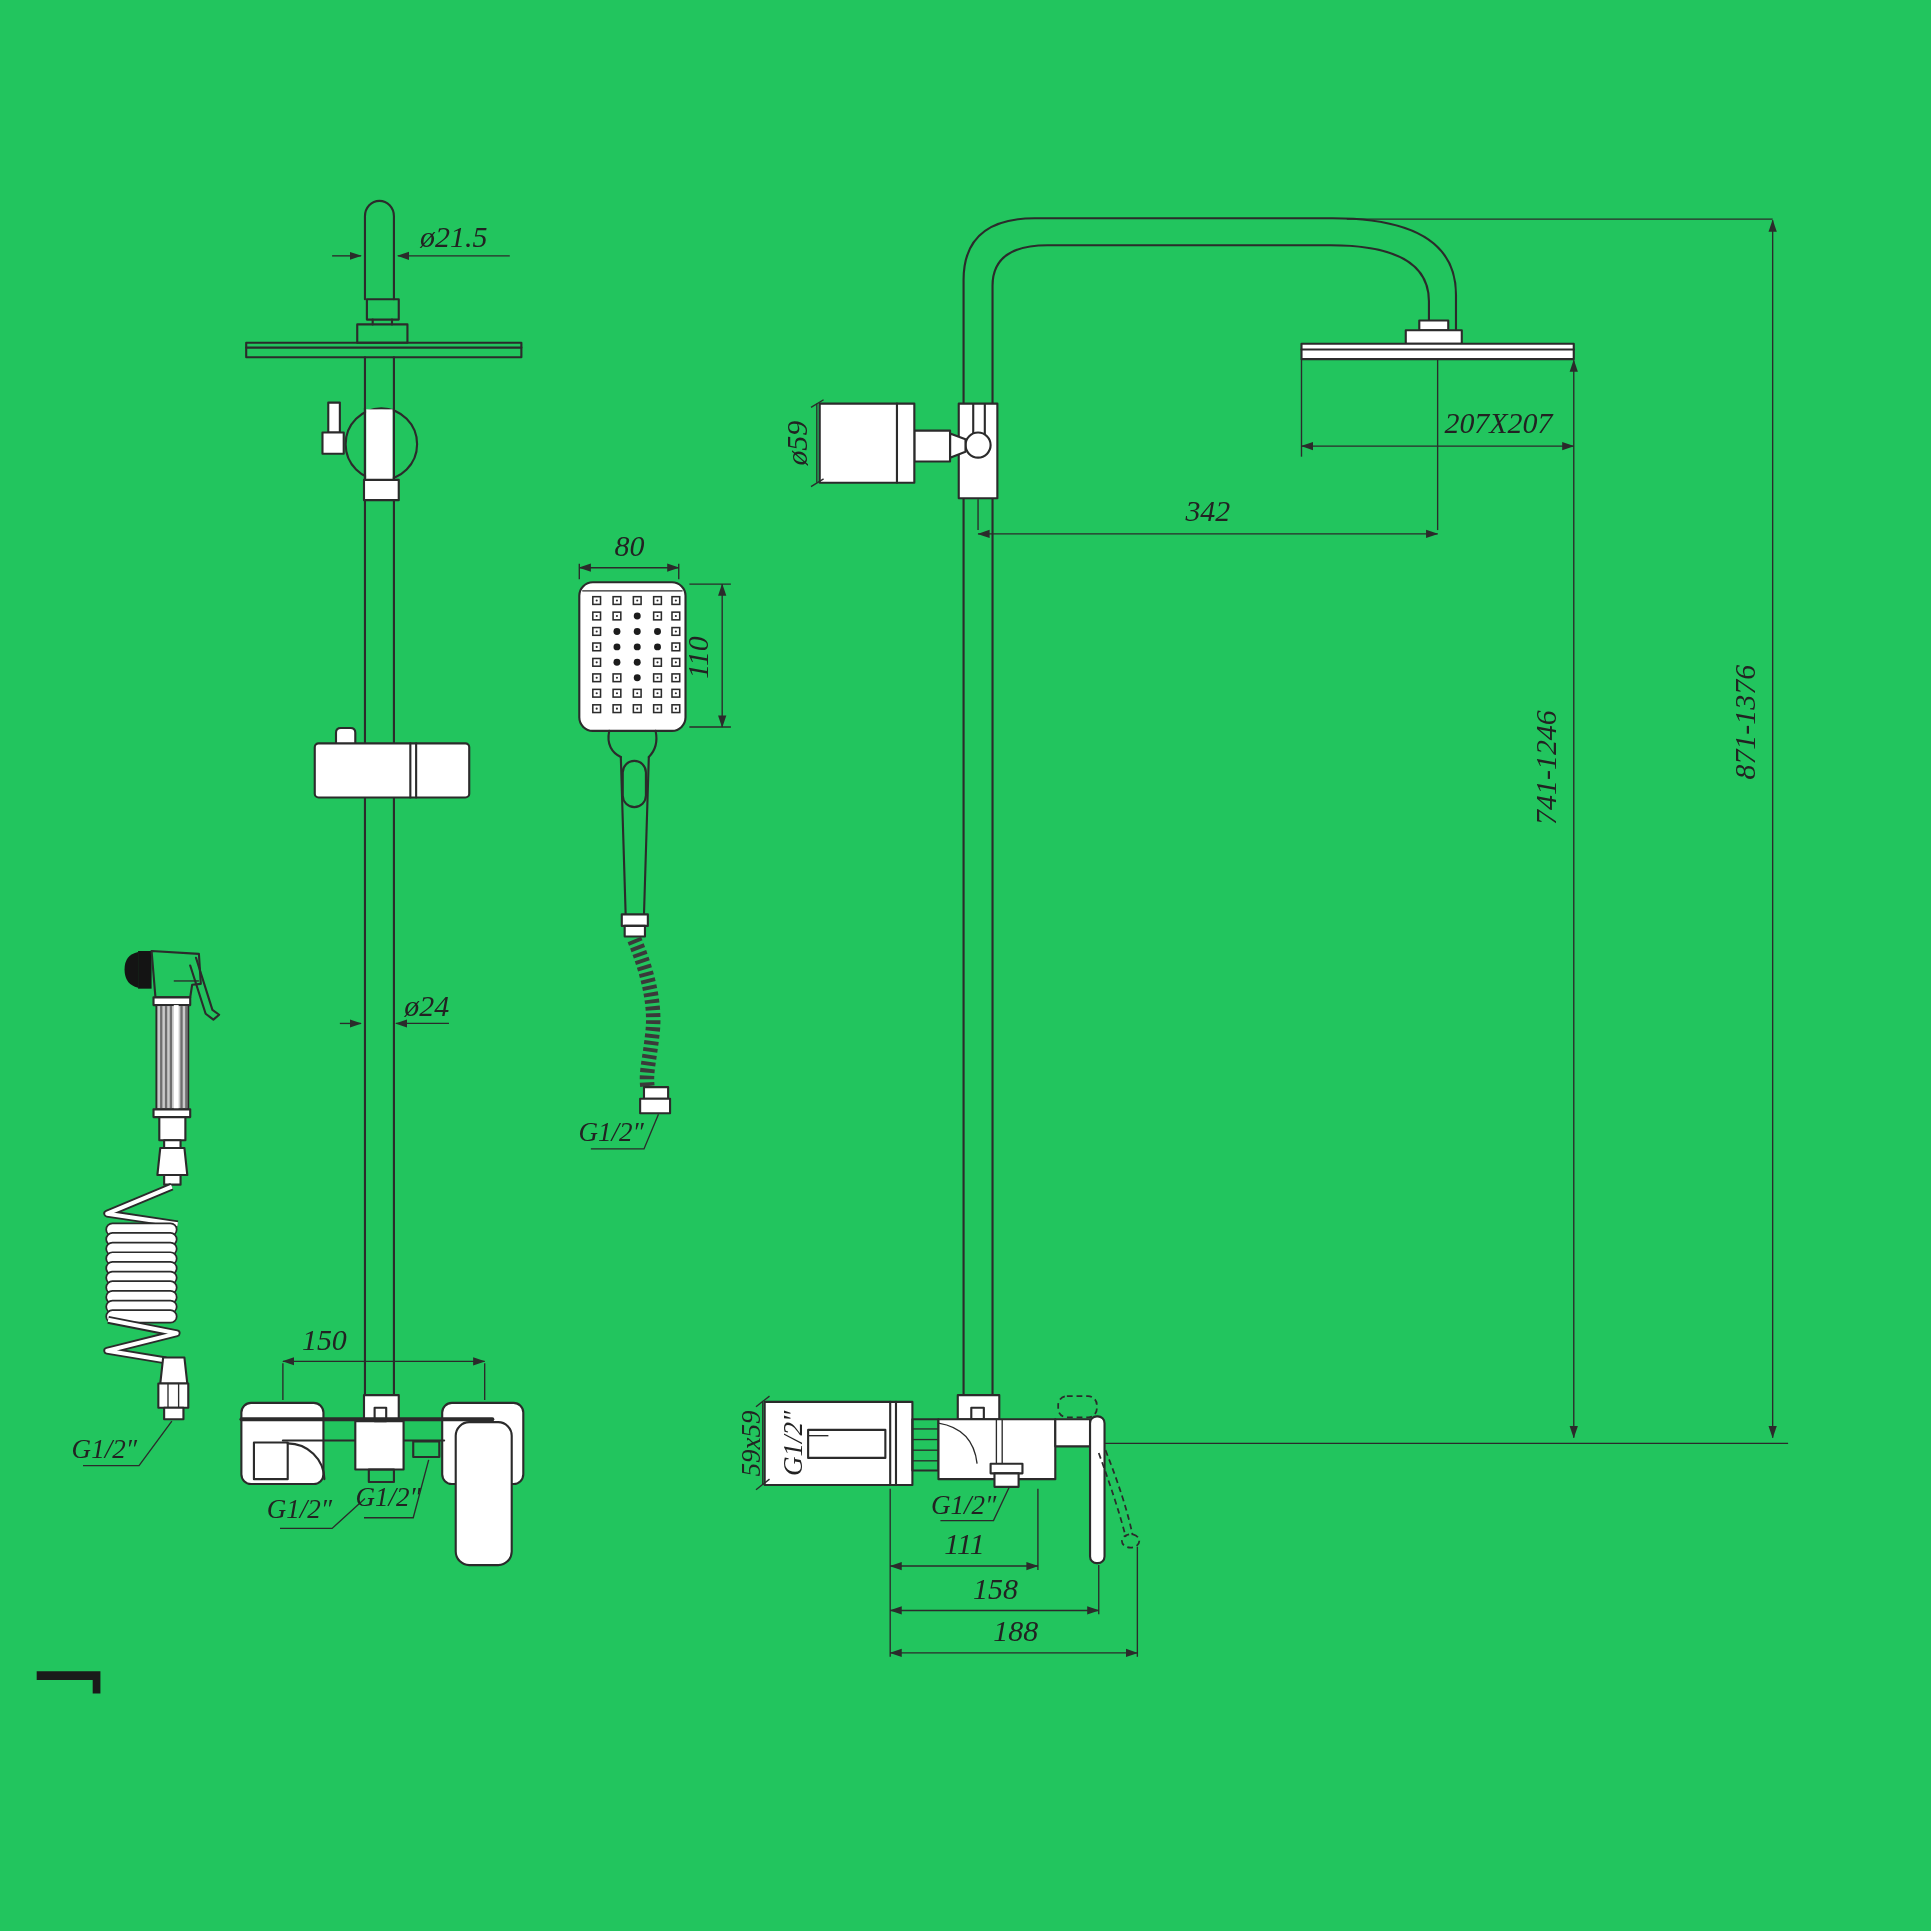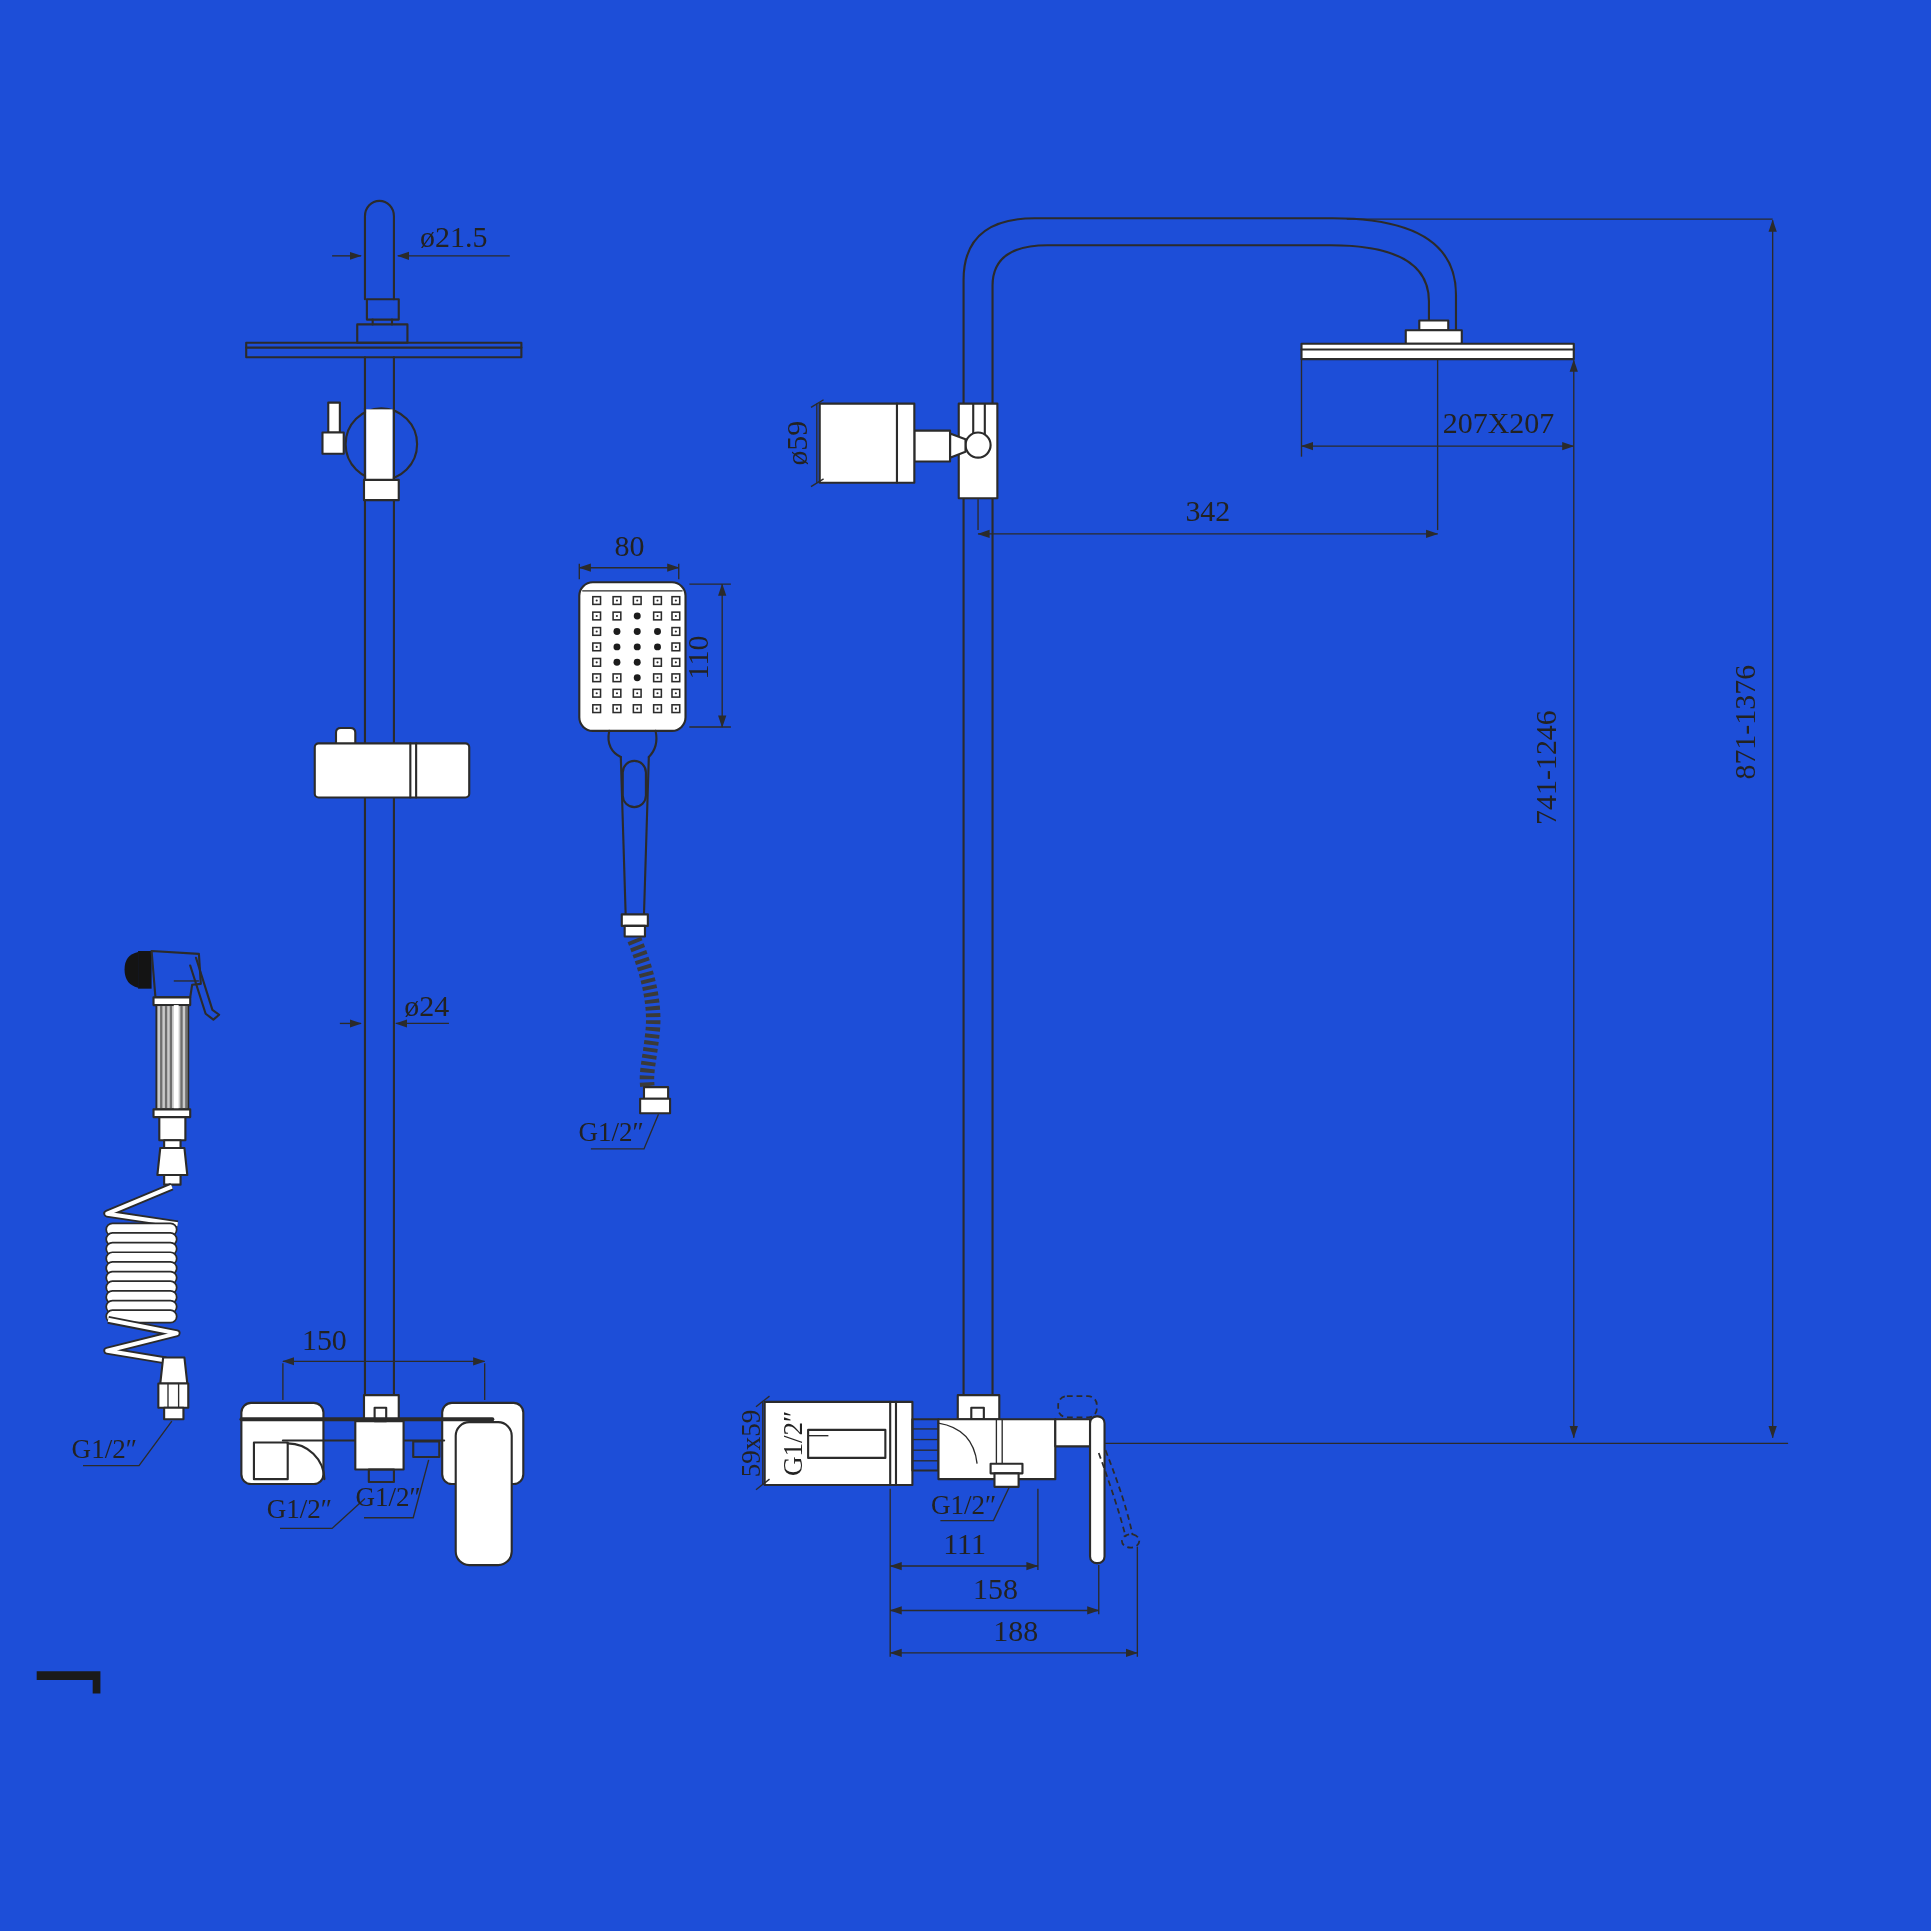--- a/index.html
+++ b/index.html
@@ -1,16 +1,16 @@
 <!DOCTYPE html>
 <html><head>
 <meta charset="utf-8">
 <style>
   html,body{margin:0;padding:0;background:#fff;}
-  #page{width:1931px;height:1931px;position:relative;background:#1d4ed8;overflow:hidden;}
+  #page{width:1931px;height:1931px;position:relative;background:#22c55e;overflow:hidden;font-style:italic;}
   svg{position:absolute;left:0;top:0;}
   .ln{fill:none;stroke:#2b2b2b;stroke-width:2.2;stroke-linejoin:round;stroke-linecap:round;}
   .thick{stroke-width:4;}
   .xthick{stroke-width:5;}
   .thin{fill:none;stroke:#2b2b2b;stroke-width:1.4;}
   .wfill{fill:#ffffff;stroke:#2b2b2b;stroke-width:2.2;stroke-linejoin:round;}
   .solid{fill:#141414;stroke:none;}
   .dash{fill:none;stroke:#2b2b2b;stroke-width:1.8;stroke-dasharray:6 4;}
   text{font-family:"Liberation Serif",serif;fill:#222;}
   .dim{font-size:31px;}

